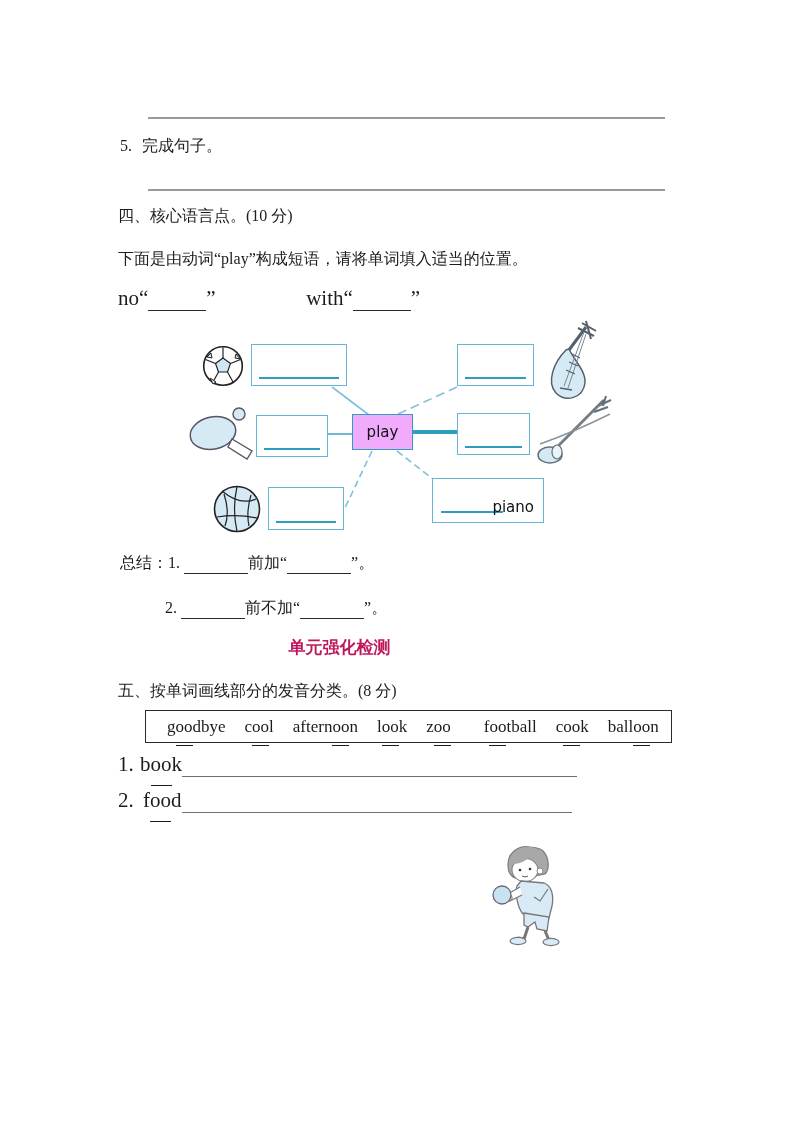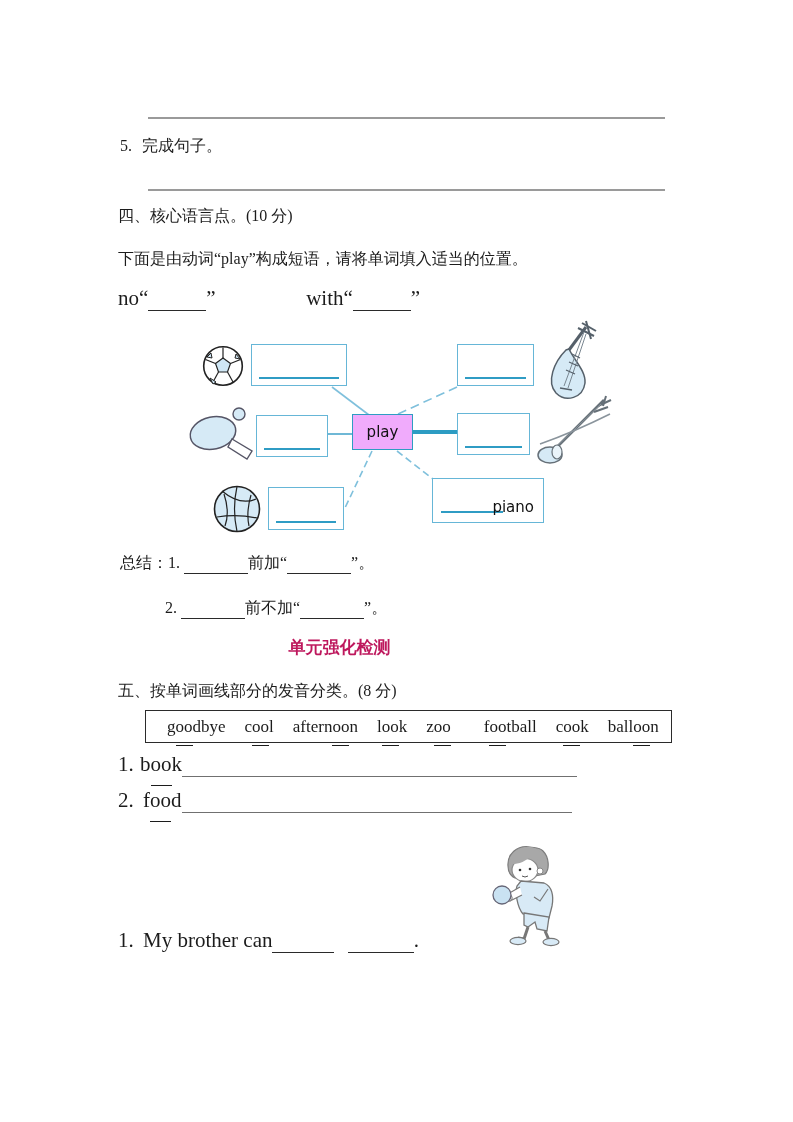--- a/index.html
+++ b/index.html
@@ -202,19 +202,14 @@
     <path d="M56,46 L48,58 L42,54" fill="none" stroke="#777" stroke-width="1.2"></path>
     <circle cx="17" cy="55" r="3.2" fill="#fff" stroke="#777" stroke-width="1"></circle>
     <circle cx="10" cy="52" r="9" fill="#c9e2f2" stroke="#667" stroke-width="1.3"></circle>
     <path d="M32,70 L57,74 L55,88 L45,86 L43,79 L36,84 L32,82 Z" fill="#d8eaf6" stroke="#777" stroke-width="1.3"></path>
     <path d="M36,84 L32,96 L26,95" fill="none" stroke="#777" stroke-width="3"></path>
     <path d="M53,88 L57,97" fill="none" stroke="#777" stroke-width="3"></path>
     <ellipse cx="26" cy="98" rx="8" ry="3.6" fill="#d8eaf6" stroke="#777" stroke-width="1.2"></ellipse>
     <ellipse cx="59" cy="99" rx="8" ry="3.6" fill="#d8eaf6" stroke="#777" stroke-width="1.2"></ellipse>
   </svg>
 
-  <div class="abs eng" style="left:118px; top:928px;">
-    <span>1.</span>
-    <span style="margin-left:4px;">My brother can</span><span class="blank" style="width:62px;"></span>
-    <span class="blank" style="width:66px; margin-left:8px;"></span><span>.</span>
-  </div>
 
 </div>
 
 </body></html>

